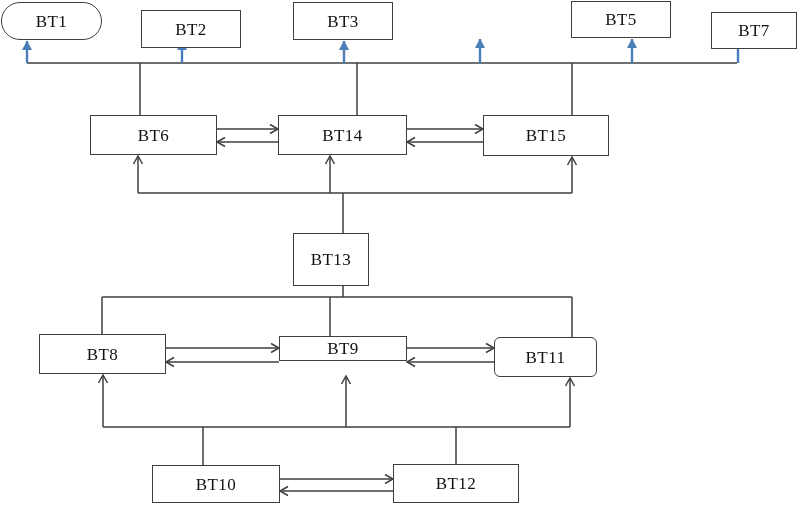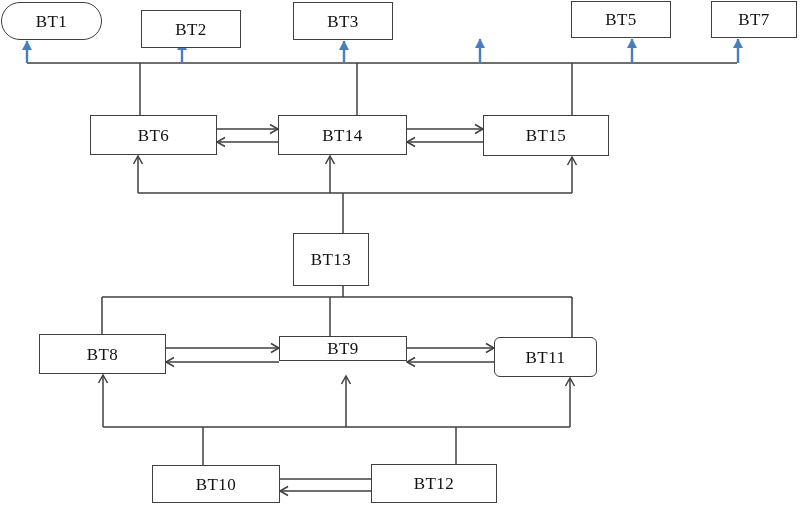--- a/index.html
+++ b/index.html
@@ -91,21 +91,21 @@
     </div>
     <div class="node" style="left: 141px; top: 2px; width: 100px; height: 38px; margin-top: 8px;">
       <span>BT2</span>
     </div>
     <div class="node" style="left: 293px; top: 2px; width: 100px; height: 38px;">
       <span>BT3</span>
     </div>
     <div class="node" style="left: 571px; top: 1px; width: 100px; height: 37px;">
       <span>BT5</span>
     </div>
-    <div class="node" style="left: 711px; top: 1px; width: 86px; height: 37px;">
+    <div class="node" style="left: 711px; top: 12px; width: 86px; height: 37px;">
       <span>BT7</span>
     </div>
     <div class="node" style="left: 90px; top: 115px; width: 127px; height: 40px;">
       <span>BT6</span>
     </div>
     <div class="node" style="left: 278px; top: 115px; width: 129px; height: 40px;">
       <span>BT14</span>
     </div>
     <div class="node" style="left: 483px; top: 115px; width: 126px; height: 41px;">
       <span>BT15</span>
@@ -118,16 +118,16 @@
     </div>
     <div class="node" style="left: 279px; top: 336px; width: 128px; height: 25px;">
       <span>BT9</span>
     </div>
     <div class="node" style="left: 494px; top: 337px; width: 103px; height: 40px; border-radius: 6px;">
       <span>BT11</span>
     </div>
     <div class="node" style="left: 152px; top: 465px; width: 128px; height: 38px;">
       <span>BT10</span>
     </div>
-    <div class="node" style="left: 371px; top: 464px; width: 126px; height: 39px;">
+    <div class="node" style="left: 393px; top: 464px; width: 126px; height: 39px;">
       <span>BT12</span>
     </div>
   </div>
 
 </body></html>

